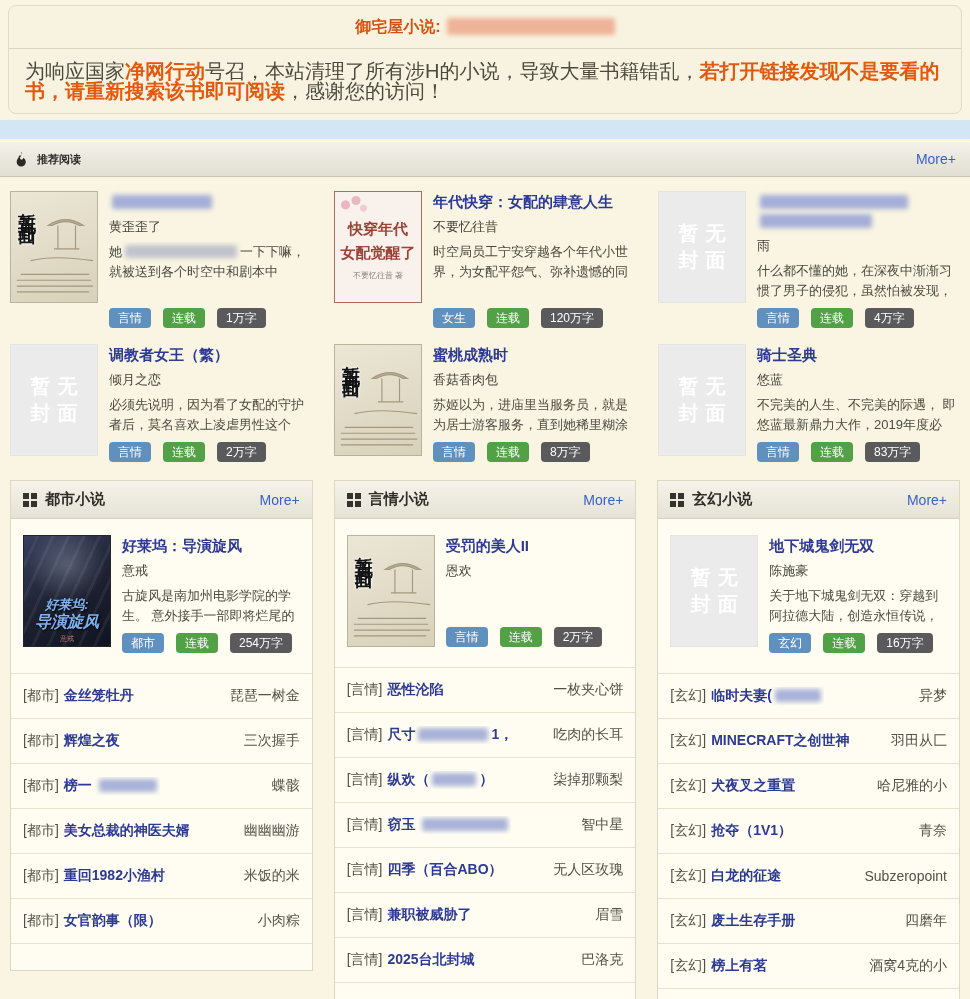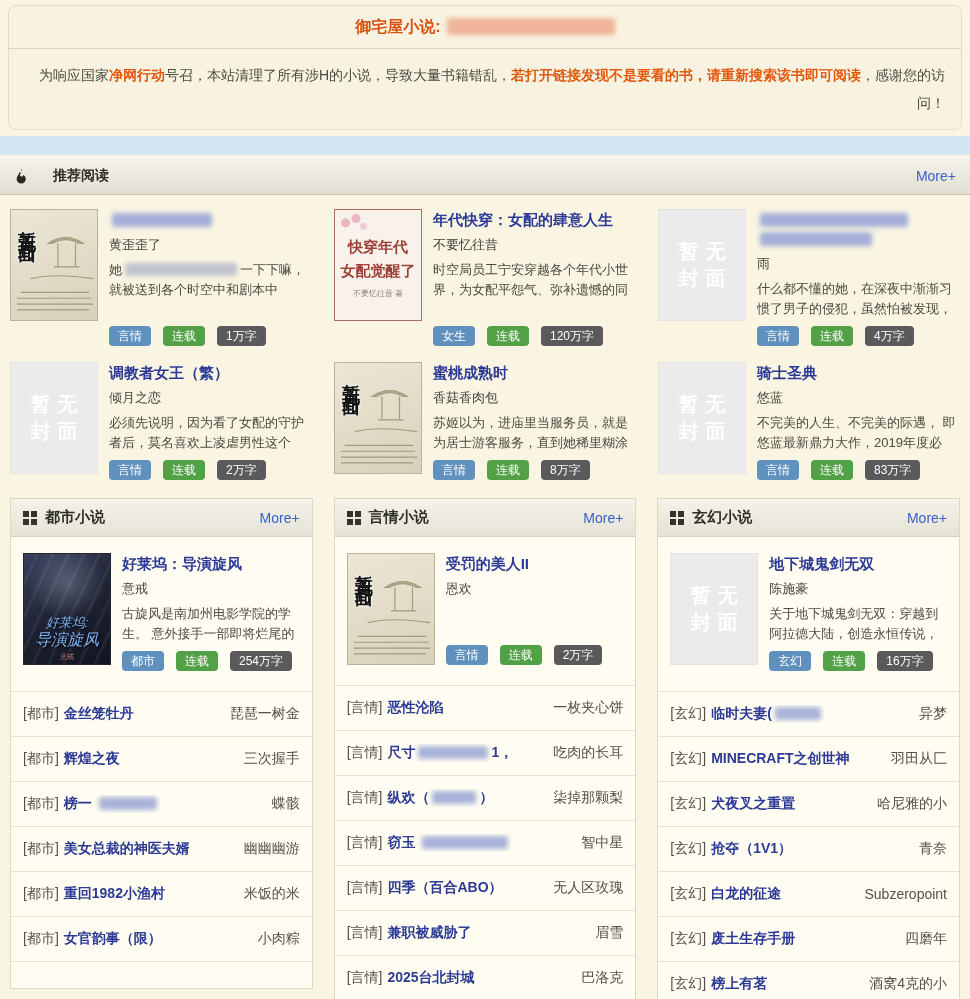--- a/index.html
+++ b/index.html
@@ -10,30 +10,30 @@
     color: #4b4a3e;
   }
   a { text-decoration: none; cursor: pointer; }
 
   
   .topbox { margin: 5px 8px 0; background: #f8f3e1; border: 1px solid #e0dbc5; border-radius: 8px; overflow: hidden; }
   .thead { text-align: center; padding: 11px 0 10px; border-bottom: 1px solid #d9d4be; font-size: 16px; font-weight: bold; color: #d9500e; }
   .thead a { color: #d9500e; }
   .redact { display: inline-block; vertical-align: -3px; border-radius: 2px; filter: blur(2.5px); }
   .redact.orange { width: 168px; height: 17px; background: #eeb398; margin-left: 6px; }
-  .tnotice { padding: 12px 16px 12px; font-size: 14px; line-height: 28px; color: #4b4a3e; text-align: right; }
+  .tnotice { padding: 12px 16px 12px; font-size: 20px; line-height: 20px; color: #4b4a3e; }
   .tnotice b { color: #e2590e; }
 
   .strip { height: 19px; background: #d3e6f3; margin-top: 6px; }
 
   
   .sechead { display: flex; align-items: center; background: linear-gradient(#f4f2e9, #e1ded2);
     border-top: 1px solid #fbfaf4; border-bottom: 1px solid #c9c5b2; padding: 9px 14px; margin-top: 2px; }
   .sechead svg { width: 15px; height: 16px; fill: #2b2a25; }
-  .sechead h1 { font-size: 14px; color: #2f2e29; margin-left: 24px; font-weight: bold; }
+  .sechead h1 { font-size: 11px; color: #2f2e29; margin-left: 8px; font-weight: bold; }
   .more { margin-left: auto; color: #3a5fc8; font-size: 14px; }
 
   
   .reco-grid { display: flex; flex-wrap: wrap; padding: 14px 10px 0; column-gap: 22px; }
   .reco-grid .card { width: calc((100% - 44px)/3); }
   .card { display: flex; margin-bottom: 16px; min-height: 112px; }
   .cover { width: 88px; height: 112px; flex: none; position: relative; display: block; overflow: hidden;
     border: 1px solid #b9b39e; }
   .info { margin-left: 11px; flex: 1; min-width: 0; display: flex; flex-direction: column; }
   .btitle { font-size: 15px; font-weight: bold; color: #2c3a96; line-height: 19px; margin-top: 1px; display: block; }
@@ -64,21 +64,21 @@
                 radial-gradient(circle at 60% 25%, #e9b6c1 0 4px, transparent 5px),
                 radial-gradient(circle at 85% 60%, #f0cbd3 0 3px, transparent 4px); }
   .pk1, .pk2 { position: absolute; width: 100%; text-align: center; color: #9c4136; font-weight: 900; font-size: 15px; }
   .pk1 { top: 28px; } .pk2 { top: 52px; }
   .pkby { position: absolute; bottom: 21px; width: 100%; text-align: center; font-size: 8px; color: #8a8078; }
 
   .cover.hw { background: linear-gradient(150deg, #39405c 0%, #1c2030 55%, #111420 100%); border-color: #23242c; }
   .cover.hw::before { content: ""; position: absolute; inset: 0;
     background: repeating-linear-gradient(115deg, transparent 0 11px, rgba(255,255,255,.06) 11px 14px),
                 radial-gradient(circle at 50% 26%, rgba(205,215,235,.28), transparent 42%); }
-  .hw1, .hw2 { position: absolute; width: 100%; text-align: center; color: #7eb2f2; font-weight: 400;
+  .hw1, .hw2 { position: absolute; width: 100%; text-align: center; color: #7eb2f2; font-weight: 700;
     font-style: italic; text-shadow: 1px 1px 2px #000; }
   .hw1 { bottom: 32px; font-size: 13px; } .hw2 { bottom: 13px; font-size: 16px; }
   .hwby { position: absolute; bottom: 2px; width: 100%; text-align: center; font-size: 7px; color: #c07a6a; }
 
   
   .panels { display: flex; gap: 21px; padding: 0 10px; margin-top: 2px; align-items: flex-start; }
   .panel { flex: 1; min-width: 0; background: #fffdf1; border: 1px solid #ddd8c2; }
   .phead { display: flex; align-items: center; padding: 9px 12px; background: linear-gradient(#f5f3ea, #e5e2d6);
     border-bottom: 1px solid #d6d2bd; }
   .phead svg { width: 14px; height: 14px; fill: #33322c; }

